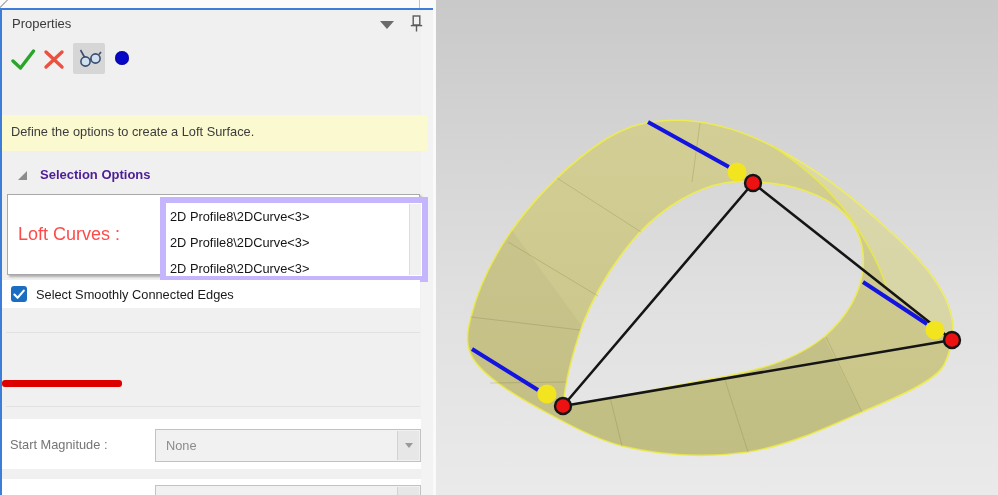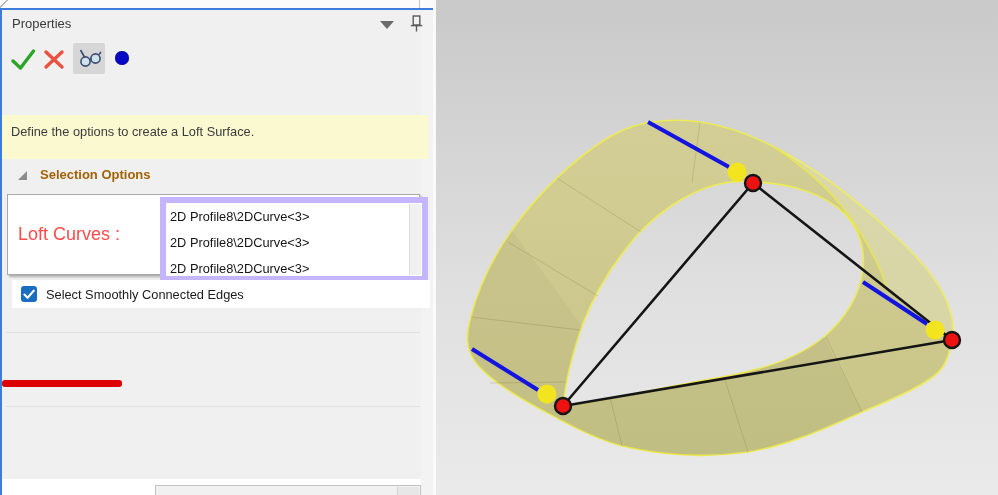--- a/index.html
+++ b/index.html
@@ -28,35 +28,35 @@
   .btn-x{left:41px;top:7px;}
   .btn-glasses{left:71px;top:1px;width:32px;height:31px;background:#d6d6d6;border-radius:2px;display:flex;align-items:center;justify-content:center;}
   .btn-dot{left:113px;top:9px;width:14px;height:14px;border-radius:50%;background:#0707c8;box-shadow:inset 0 0 2px #000066;}
   .sec-head{position:absolute;left:0;width:433px;height:22px;cursor:pointer;}
   .sec-tri{position:absolute;left:18px;top:5px;width:0;height:0;
     border-left:9px solid transparent;border-bottom:9px solid #8c8c8c;}
   .sec-label{position:absolute;left:40px;top:1px;font-size:13px;font-weight:bold;}
   .loft-head{top:78px;}
   .loft-head .sec-label{color:#e00000;}
   .sel-head{top:158px;}
-  .sel-head .sec-label{color:#a16207;}
-  .desc-box{position:absolute;left:2px;top:107px;width:426px;height:44px;background:#fbf9d0;}
+  .sel-head .sec-label{color:#4c1d95;}
+  .desc-box{position:absolute;left:2px;top:107px;width:426px;height:36px;background:#fbf9d0;}
   .desc-box span{position:absolute;left:9px;top:9px;font-size:12.8px;color:#3c3c3c;}
   
   .curves-box{position:absolute;left:7px;top:186px;width:411px;height:79px;background:#ffffff;
     border:1px solid #a8a8a8;box-shadow:2px 2px 2px rgba(0,0,0,0.28);}
   .curves-label{position:absolute;left:10px;top:0;height:100%;display:flex;align-items:center;
     font-size:18px;color:#ff4a4a;}
   .curves-list{position:absolute;left:152px;top:2px;width:256px;height:73px;background:#ffffff;
     border:6px solid #c4b5fd;overflow:hidden;cursor:default;}
   .curves-list .row{height:26px;line-height:26px;padding-left:4px;font-size:12.8px;color:#151515;white-space:nowrap;}
   .curves-list .row:first-child{margin-top:1px;}
   .list-scroll{position:absolute;right:1px;top:1px;bottom:1px;width:11px;background:#f0f0f0;border-left:1px solid #dedede;}
   
-  .white-row{position:absolute;left:12px;width:418px;background:#ffffff;}
+  .white-row{position:absolute;left:2px;width:418px;background:#ffffff;}
   .row-smooth{top:272px;height:28px;}
   .row-close{top:343px;height:29px;}
   .cb{position:absolute;left:9px;width:16px;height:16px;background:#1b6dc1;border-radius:3px;cursor:pointer;}
   .row-smooth .cb{top:6px;}
   .row-close .cb{top:7px;}
   .cb svg{display:block;}
   .cb-label{position:absolute;left:34px;top:0;height:100%;display:flex;align-items:center;font-size:12.8px;color:#1a1a1a;}
   .divider{position:absolute;left:6px;width:414px;height:1px;background:#e1e1e1;}
   .div1{top:324px;}
   .div2{top:398px;}
@@ -157,20 +157,29 @@
       <span class="cb-label">Select Smoothly Connected Edges</span>
     </div>
 
     <div class="divider div1"></div>
 
 
     <div class="red-marker"></div>
 
     <div class="divider div2"></div>
 
+    <div class="field-row row-start">
+      <span class="field-label">Start Magnitude :</span>
+      <div class="combo">
+        <span class="combo-value">None</span>
+        <span class="combo-btn">
+            <span class="arr"></span>
+          </span>
+      </div>
+    </div>
 
     <div class="field-row row-end">
       <span class="field-label">End Magnitude :</span>
       <div class="combo">
         <span class="combo-value">None</span>
         <span class="combo-btn"></span>
       </div>
     </div>
 
     <div class="accent-left"></div>

